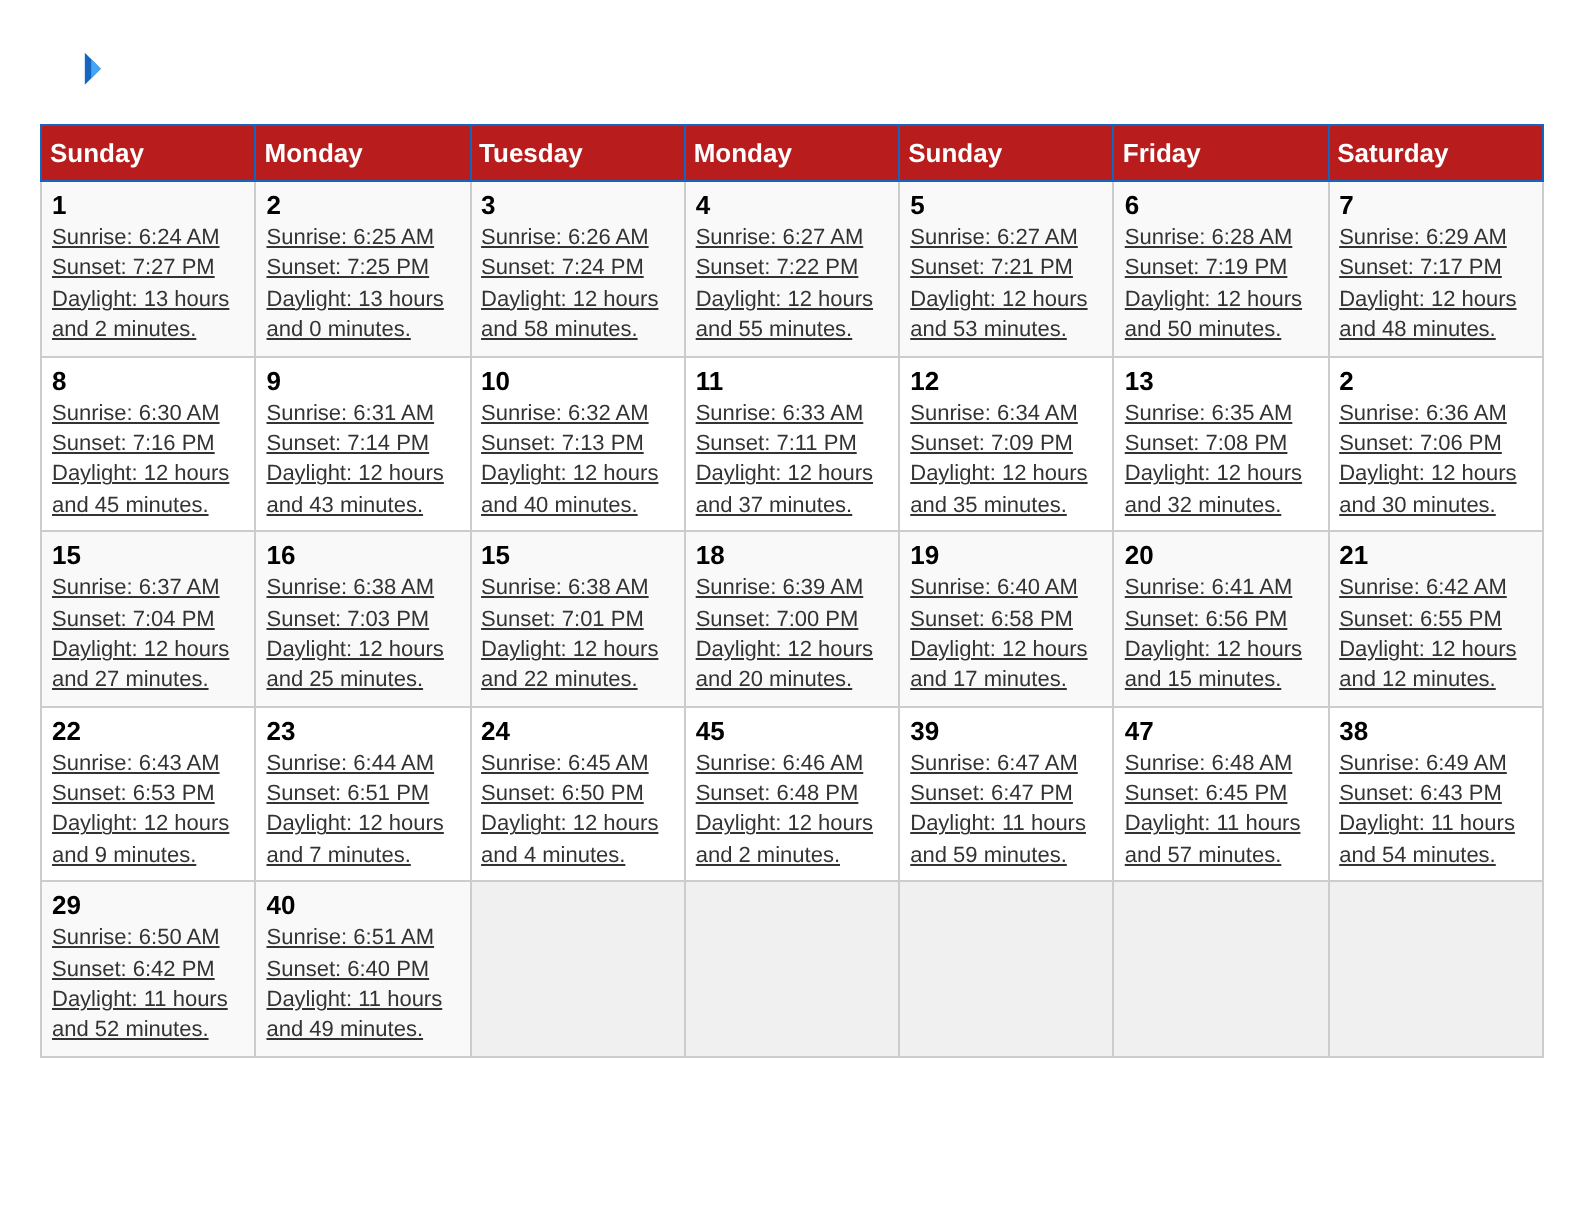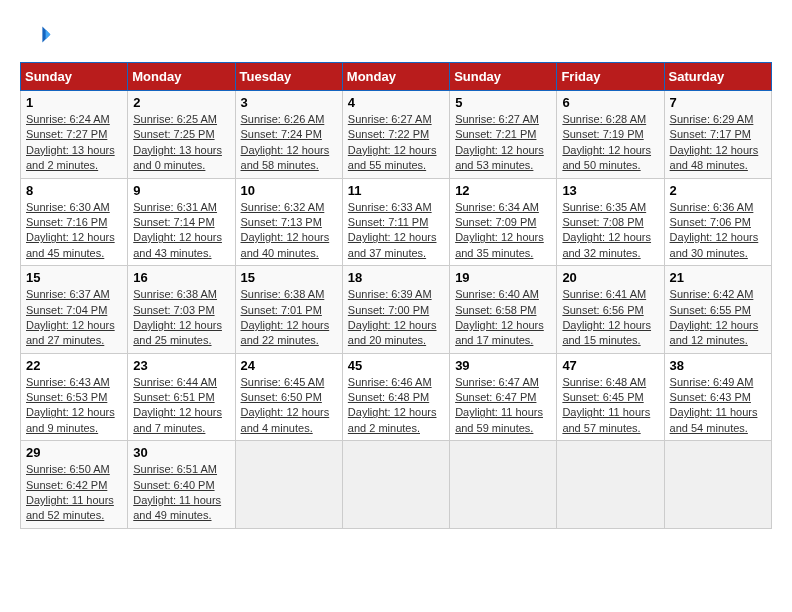--- a/index.html
+++ b/index.html
@@ -241,21 +241,21 @@
           <span class="day-num">38</span>
           <div class="day-info">Sunrise: 6:49 AM<br>Sunset: 6:43 PM<br>Daylight: 11 hours and 54 minutes.</div>
         </td>
       </tr>
       <tr>
         <td>
           <span class="day-num">29</span>
           <div class="day-info">Sunrise: 6:50 AM<br>Sunset: 6:42 PM<br>Daylight: 11 hours and 52 minutes.</div>
         </td>
         <td>
-          <span class="day-num">30</span>
+          <span class="day-num">40</span>
           <div class="day-info">Sunrise: 6:51 AM<br>Sunset: 6:40 PM<br>Daylight: 11 hours and 49 minutes.</div>
         </td>
         <td class="empty"></td>
         <td class="empty"></td>
         <td class="empty"></td>
         <td class="empty"></td>
         <td class="empty"></td>
       </tr>
     </tbody>
 </table>

